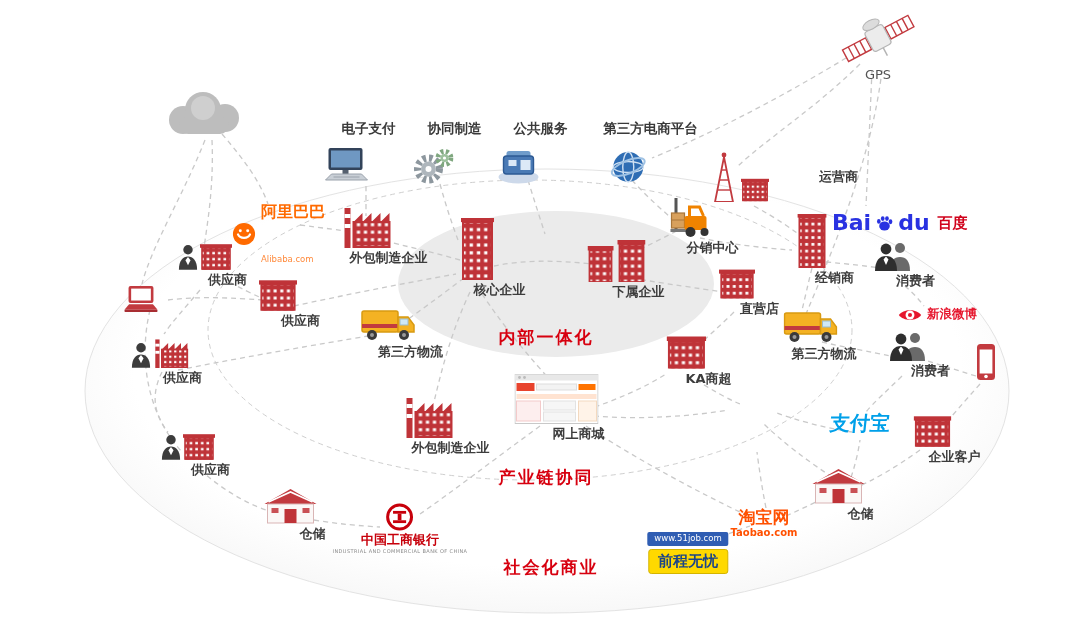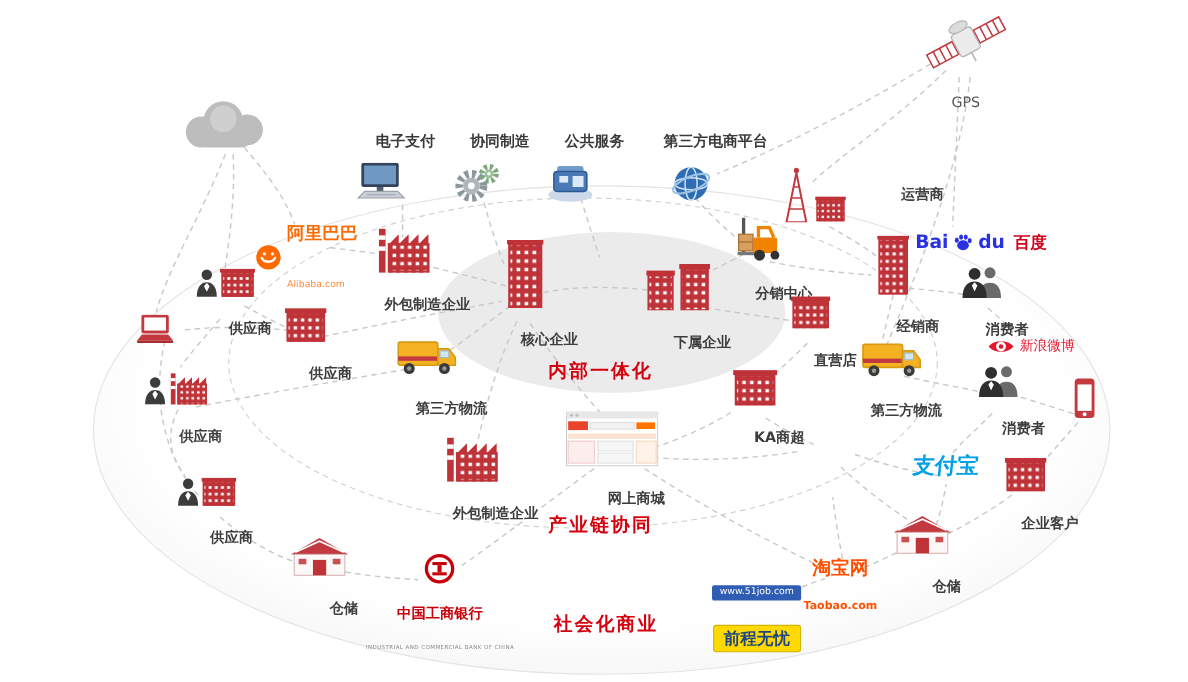--- a/index.html
+++ b/index.html
@@ -1,33 +1,33 @@
 <!DOCTYPE html>
 <html><head>
 <meta charset="utf-8">
 <style>
   html,body{margin:0;padding:0;background:#fff;}
   body{width:1080px;height:620px;overflow:hidden;font-family:"DejaVu Sans",sans-serif;}
   .stage{position:relative;width:1080px;height:620px;background:#fff;}
   .bg{position:absolute;left:0;top:0;z-index:0;}
   .c{fill:none;stroke:#c9c9c9;stroke-width:1.3;stroke-dasharray:5 4;}
-  .node{position:absolute;z-index:2;display:flex;flex-direction:column;align-items:center;gap:20px;transform:translateX(-50%);width:max-content;text-align:center;}
+  .node{position:absolute;z-index:2;display:flex;flex-direction:column;align-items:center;gap:1px;transform:translateX(-50%);width:max-content;text-align:center;}
   .node-h{position:absolute;z-index:2;display:flex;align-items:center;gap:5px;width:max-content;}
   .row{display:flex;align-items:flex-end;gap:2px;}
   .lbl{font-size:13px;font-weight:700;color:#3d3d3d;white-space:nowrap;margin-left:45px;}
   .svc{gap:10px;}
   .svc .lbl{font-size:13.5px;color:#3a3a3a;}
   .gps-lbl{font-size:13px;color:#555;font-weight:400;}
   .zone-label{position:absolute;z-index:2;transform:translateX(-50%);color:#d7000f;font-weight:800;font-size:17px;letter-spacing:2px;white-space:nowrap;}
   
   .ali-cn{font-size:16px;font-weight:800;color:#ff6a00;line-height:1;}
   .ali-en{font-size:8.5px;color:#ff8a3c;line-height:1;margin-top:33px;}
-  .baidu-lat{font-size:17px;font-weight:800;color:#2932e1;line-height:1;}
+  .baidu-lat{font-size:22px;font-weight:800;color:#2932e1;line-height:1;}
   .baidu-cn{font-size:15px;font-weight:800;color:#d0021b;margin-left:3px;line-height:1;}
-  .weibo-cn{font-size:12.5px;font-weight:400;color:#e6162d;}
+  .weibo-cn{font-size:12.5px;font-weight:700;color:#e6162d;}
   .alipay-cn{font-size:20px;font-weight:800;color:#00a0e9;transform:skewX(-6deg);}
   .taobao-cn{font-size:17px;font-weight:800;color:#ff5000;line-height:1.1;}
   .taobao-en{font-size:10px;font-weight:700;color:#ff5000;line-height:1;}
   .job-url{background:#2f5db3;color:#fff;font-size:8.5px;padding:1px 7px;border-radius:2px;line-height:1.4;}
   .job-box{background:#ffd900;border:1px solid #d4b400;border-radius:3px;padding:2px 9px;font-size:15px;font-weight:800;color:#1c4587;margin-top:2px;}
   .icbc-cn{font-size:13px;font-weight:800;color:#c7000b;line-height:1.2;}
   .icbc-en{font-size:5px;color:#8a8a8a;letter-spacing:.4px;line-height:1;}
 </style>
 </head>
 <body>

